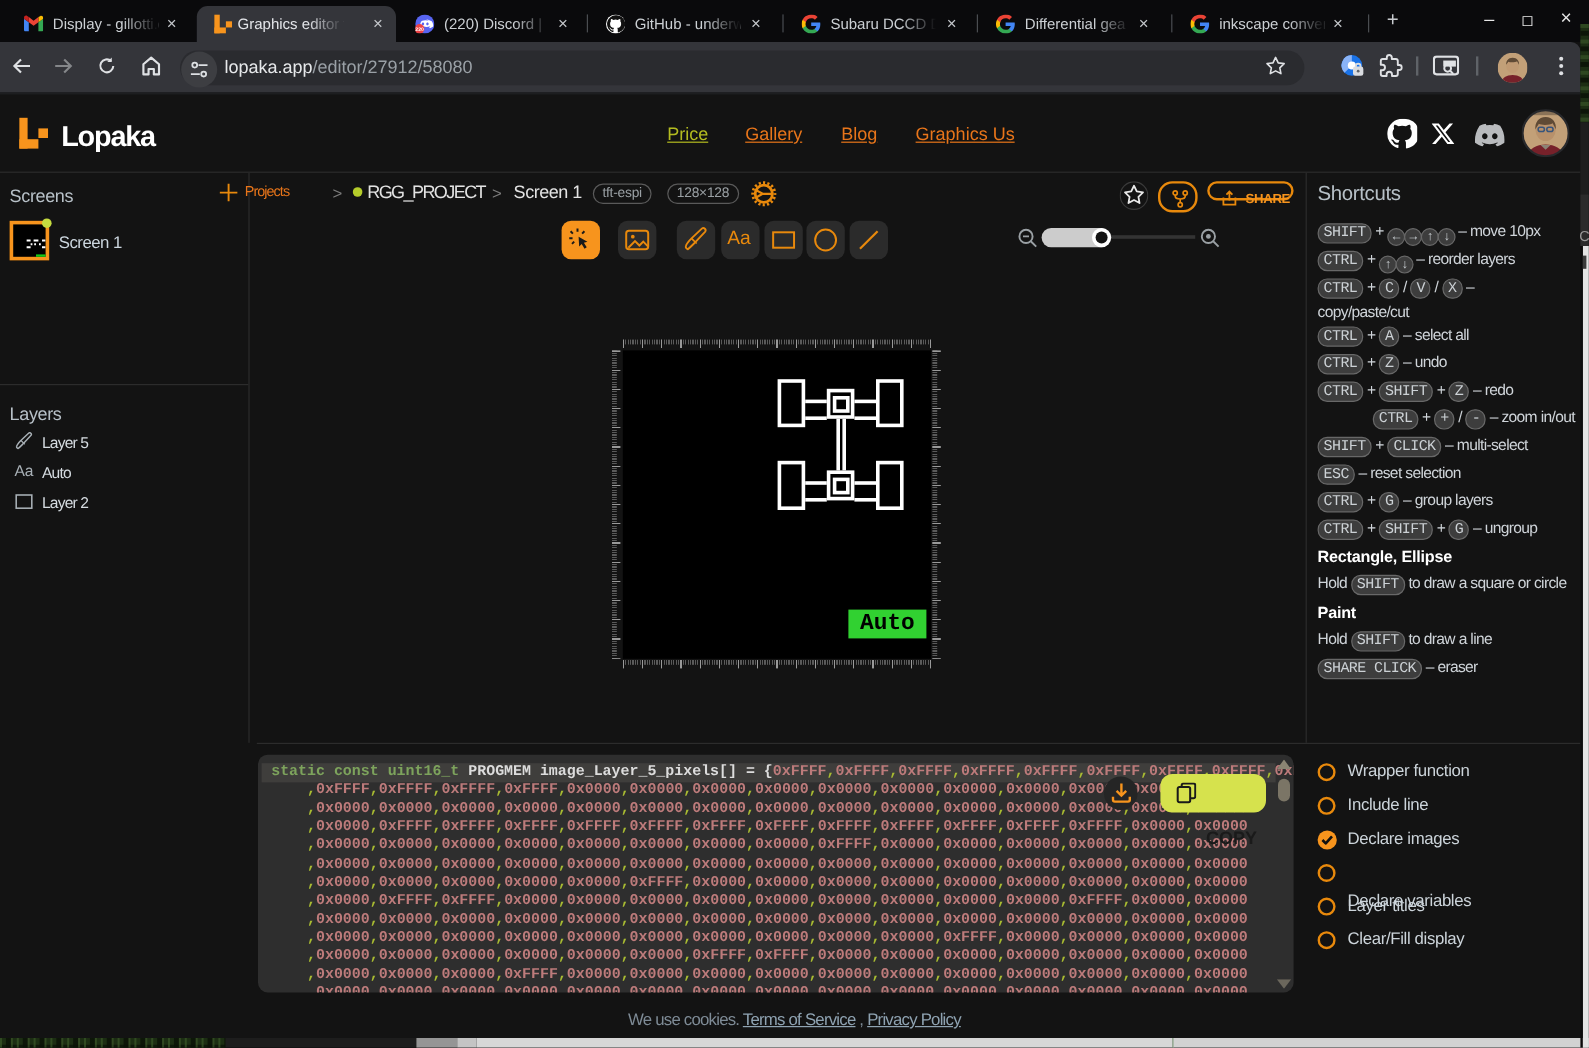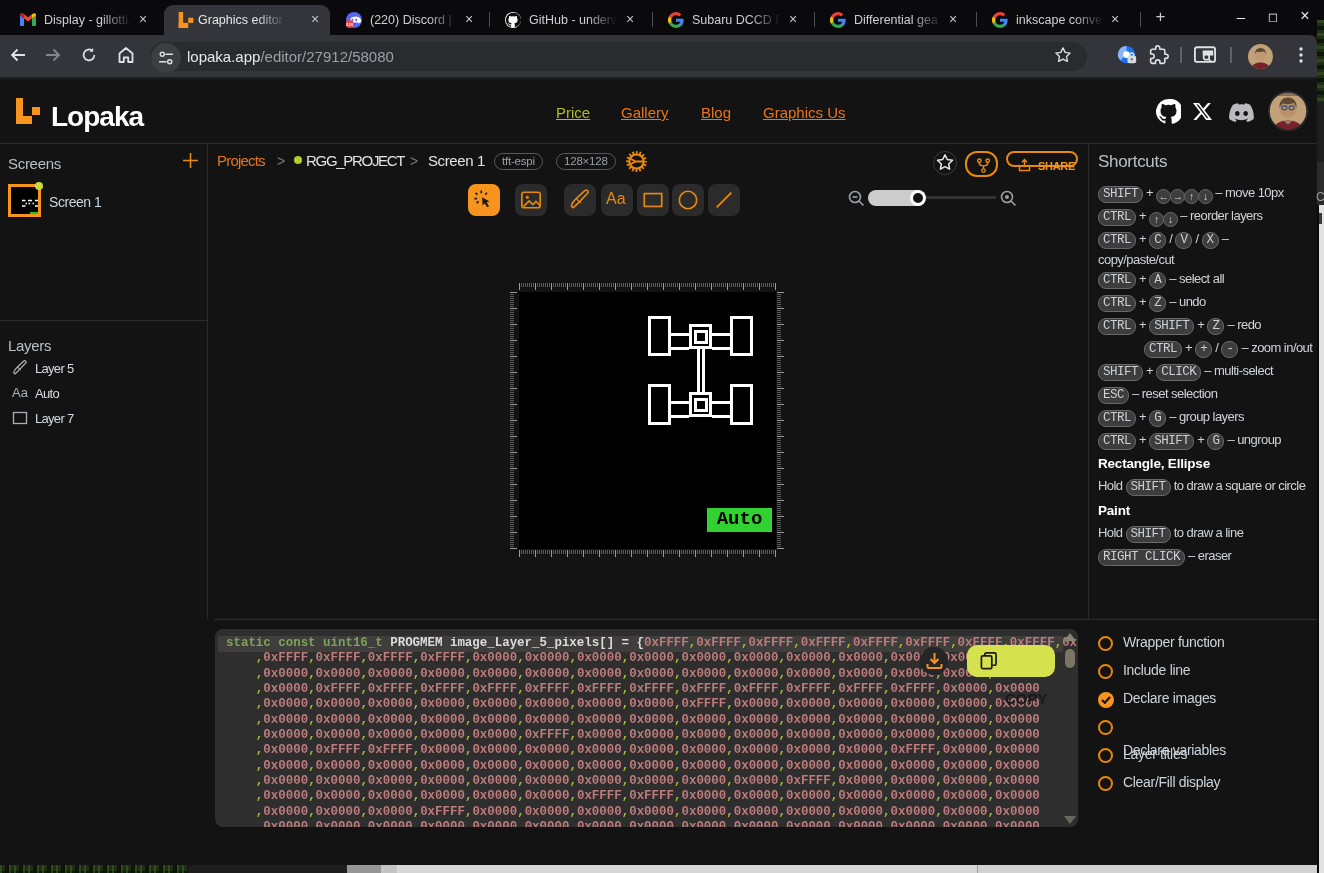--- a/index.html
+++ b/index.html
@@ -24,21 +24,21 @@
 .tbico { position:absolute; top:45px; }
 #urlpill { position:absolute; top:42px; left:150px; width:937px; height:29px; background:#2a2b2f; border-radius:15px; }
 #urltxt { position:absolute; top:48px; left:187px; font-size:15px; color:#e6e8ea; }
 #urltxt span { color:#9aa0a6; }
 #tunecirc { position:absolute; top:43px; left:151px; width:30px; height:30px; border-radius:50%; background:#3d3e42; }
 
 
 #page { position:absolute; top:79px; left:0; width:1324px; height:786px; background:#131313; }
 #hdrline { position:absolute; top:143px; left:0; width:1317px; height:1px; background:#2c2c2c; }
 .vline { position:absolute; width:1px; background:#2c2c2c; }
-#logo-lopaka { position:absolute; left:51px; top:101px; color:#fff; font-size:28px; font-weight:bold; letter-spacing:-1px; }
+#logo-lopaka { position:absolute; left:51px; top:101px; color:#fff; font-size:24px; font-weight:bold; letter-spacing:-1px; }
 .navlink { position:absolute; top:104px; font-size:15px; text-decoration:underline; }
 
 
 .panel-h { position:absolute; font-size:15px; letter-spacing:-0.3px; color:#b7c0c7; }
 #thumb { position:absolute; left:8px; top:184px; width:33px; height:33px; border:3px solid #f7941d; background:#000; }
 #thumb .dot { position:absolute; right:-5px; top:-5px; width:8px; height:8px; border-radius:50%; background:#c6dc40; }
 #thumb .gl { position:absolute; left:11px; top:12px; width:16px; height:9px; }
 #thumb .greenline { position:absolute; right:0px; bottom:0px; width:8px; height:2px; background:#17c917; }
 .lrow { position:absolute; left:12px; font-size:13px; letter-spacing:-0.7px; color:#d5dbe0; }
 .lrow .ic { position:absolute; left:0; top:0; width:16px; height:16px; }
@@ -315,24 +315,24 @@
   <span class="tx">Layer 5</span>
 </div>
 <div class="lrow" style="top:385px;">
   <span class="ic" style="color:#a8b0b6;font-size:13px;letter-spacing:0;">Aa</span>
   <span class="tx">Auto</span>
 </div>
 <div class="lrow" style="top:410px;">
   <svg class="ic" viewBox="0 0 16 16">
         <rect x="1.5" y="2.5" width="13" height="11" fill="none" stroke="#a8b0b6" stroke-width="1.3"></rect>
       </svg>
-  <span class="tx">Layer 7</span>
-</div>
-
-<div class="abs" style="left:217px;top:152px;font-size:15px;letter-spacing:-0.8px;color:#e8751a;">Projects</div>
+  <span class="tx">Layer 2</span>
+</div>
+
+<div class="abs" style="left:204px;top:152px;font-size:12px;letter-spacing:-0.8px;color:#e8751a;">Projects</div>
 <div class="abs" style="left:277px;top:153px;font-size:14px;color:#7c7c7c;">&gt;</div>
 <div class="abs" style="left:294px;top:156px;width:8px;height:8px;border-radius:50%;background:#b5cc2a;"></div>
 <div class="abs" style="left:306px;top:152px;font-size:15px;letter-spacing:-1.3px;color:#e3e3e3;">RGG_PROJECT</div>
 <div class="abs" style="left:410px;top:153px;font-size:14px;color:#7c7c7c;">&gt;</div>
 <div class="abs" style="left:428px;top:152px;font-size:15px;letter-spacing:-0.4px;color:#e3e3e3;">Screen 1</div>
 <div class="abs" style="left:494px;top:153px;height:17px;border:1px solid #5a5a5a;color:#9aa0a4;border-radius:9px;font-size:11.5px;letter-spacing:-0.2px;padding:0px 7px;line-height:15px;">tft-espi</div>
 <div class="abs" style="left:556px;top:153px;height:17px;border:1px solid #5a5a5a;color:#9aa0a4;border-radius:9px;font-size:11.5px;letter-spacing:-0.2px;padding:0px 7px;line-height:15px;">128×128</div>
 <svg class="abs" style="left:625px;top:150px;" width="23" height="23" viewBox="0 0 24 24">
       <circle cx="12" cy="12" r="9.7" stroke="#e8890c" stroke-width="2.4" fill="none" stroke-dasharray="1.9 1.91" stroke-dashoffset="1"></circle>
       <circle cx="12" cy="12" r="7.5" stroke="#e8890c" stroke-width="2.4" fill="none"></circle>
@@ -443,21 +443,21 @@
   <div class="scrow" style="top:170px;"><span class="kbd">CTRL</span> + <span class="kbd">SHIFT</span> + <span class="kbd">Z</span> – redo</div>
   <div class="scrow" style="top:193px;margin-left:46px;"><span class="kbd">CTRL</span> + <span class="kbd">+</span> / <span class="kbd">-</span> – zoom in/out</div>
   <div class="scrow" style="top:216px;"><span class="kbd">SHIFT</span> + <span class="kbd">CLICK</span> – multi-select</div>
   <div class="scrow" style="top:239px;"><span class="kbd">ESC</span> – reset selection</div>
   <div class="scrow" style="top:262px;"><span class="kbd">CTRL</span> + <span class="kbd">G</span> – group layers</div>
   <div class="scrow" style="top:285px;"><span class="kbd">CTRL</span> + <span class="kbd">SHIFT</span> + <span class="kbd">G</span> – ungroup</div>
   <div class="schead" style="top:309px;">Rectangle, Ellipse</div>
   <div class="scrow" style="top:331px;">Hold <span class="kbd">SHIFT</span> to draw a square or circle</div>
   <div class="schead" style="top:356px;">Paint</div>
   <div class="scrow" style="top:378px;">Hold <span class="kbd">SHIFT</span> to draw a line</div>
-  <div class="scrow" style="top:401px;"><span class="kbd">RIGHT CLICK</span> – eraser</div>
+  <div class="scrow" style="top:401px;"><span class="kbd">SHARE CLICK</span> – eraser</div>
 </div>
 
 <div id="botline"></div>
 <div id="code"><div class="hl"></div><div id="codetxt"><span class="kw">static const uint16_t</span> <span class="pl">PROGMEM image_Layer_5_pixels[] = {</span>0xFFFF<span class="cm">,</span>0xFFFF<span class="cm">,</span>0xFFFF<span class="cm">,</span>0xFFFF<span class="cm">,</span>0xFFFF<span class="cm">,</span>0xFFFF<span class="cm">,</span>0xFFFF<span class="cm">,</span>0xFFFF<span class="cm">,</span>0xFFFF0xFFFF0xFFFF0xFFFF
     <span class="cm">,</span>0xFFFF<span class="cm">,</span>0xFFFF<span class="cm">,</span>0xFFFF<span class="cm">,</span>0xFFFF<span class="cm">,</span>0x0000<span class="cm">,</span>0x0000<span class="cm">,</span>0x0000<span class="cm">,</span>0x0000<span class="cm">,</span>0x0000<span class="cm">,</span>0x0000<span class="cm">,</span>0x0000<span class="cm">,</span>0x0000<span class="cm">,</span>0x0000<span class="cm">,</span>0x0000<span class="cm">,</span>0x0000
     <span class="cm">,</span>0x0000<span class="cm">,</span>0x0000<span class="cm">,</span>0x0000<span class="cm">,</span>0x0000<span class="cm">,</span>0x0000<span class="cm">,</span>0x0000<span class="cm">,</span>0x0000<span class="cm">,</span>0x0000<span class="cm">,</span>0x0000<span class="cm">,</span>0x0000<span class="cm">,</span>0x0000<span class="cm">,</span>0x0000<span class="cm">,</span>0x0000<span class="cm">,</span>0x0000<span class="cm">,</span>0x0000
     <span class="cm">,</span>0x0000<span class="cm">,</span>0xFFFF<span class="cm">,</span>0xFFFF<span class="cm">,</span>0xFFFF<span class="cm">,</span>0xFFFF<span class="cm">,</span>0xFFFF<span class="cm">,</span>0xFFFF<span class="cm">,</span>0xFFFF<span class="cm">,</span>0xFFFF<span class="cm">,</span>0xFFFF<span class="cm">,</span>0xFFFF<span class="cm">,</span>0xFFFF<span class="cm">,</span>0xFFFF<span class="cm">,</span>0x0000<span class="cm">,</span>0x0000
     <span class="cm">,</span>0x0000<span class="cm">,</span>0x0000<span class="cm">,</span>0x0000<span class="cm">,</span>0x0000<span class="cm">,</span>0x0000<span class="cm">,</span>0x0000<span class="cm">,</span>0x0000<span class="cm">,</span>0x0000<span class="cm">,</span>0xFFFF<span class="cm">,</span>0x0000<span class="cm">,</span>0x0000<span class="cm">,</span>0x0000<span class="cm">,</span>0x0000<span class="cm">,</span>0x0000<span class="cm">,</span>0x0000
     <span class="cm">,</span>0x0000<span class="cm">,</span>0x0000<span class="cm">,</span>0x0000<span class="cm">,</span>0x0000<span class="cm">,</span>0x0000<span class="cm">,</span>0x0000<span class="cm">,</span>0x0000<span class="cm">,</span>0x0000<span class="cm">,</span>0x0000<span class="cm">,</span>0x0000<span class="cm">,</span>0x0000<span class="cm">,</span>0x0000<span class="cm">,</span>0x0000<span class="cm">,</span>0x0000<span class="cm">,</span>0x0000
     <span class="cm">,</span>0x0000<span class="cm">,</span>0x0000<span class="cm">,</span>0x0000<span class="cm">,</span>0x0000<span class="cm">,</span>0x0000<span class="cm">,</span>0xFFFF<span class="cm">,</span>0x0000<span class="cm">,</span>0x0000<span class="cm">,</span>0x0000<span class="cm">,</span>0x0000<span class="cm">,</span>0x0000<span class="cm">,</span>0x0000<span class="cm">,</span>0x0000<span class="cm">,</span>0x0000<span class="cm">,</span>0x0000
@@ -495,20 +495,21 @@
 <svg class="abs" style="left:1101px;top:696px;" width="10" height="8" viewBox="0 0 10 8">
       <path d="M1 4l2.8 2.8L9 1" stroke="#111" stroke-width="2.2" fill="none"></path>
     </svg>
 <div class="radio" style="top:720px;"></div>
     <div class="radlbl" style="top:742px;">Declare variables</div>
 <div class="radio" style="top:748px;"></div>
     <div class="radlbl" style="top:746px;">Layer titles</div>
 <div class="radio" style="top:776px;"></div>
     <div class="radlbl" style="top:774px;">Clear/Fill display</div>
 
+<div id="cookie">We use cookies. <a>Terms of Service</a> , <a>Privacy Policy</a></div>
 
 <div id="desk-b">
   <div class="abs" style="left:0;top:0;width:188px;height:8px;background-color:#1c2e13;background-image:linear-gradient(90deg,rgba(58,88,40,.7) 0 2px,transparent 2px 5px,rgba(10,18,6,.85) 5px 9px,rgba(70,100,48,.5) 9px 11px,transparent 11px 14px),linear-gradient(0deg,rgba(10,16,6,.7) 0 2px,transparent 2px);background-size:14px 8px,14px 8px;"></div>
   <div class="abs" style="left:188px;top:0;width:159px;height:8px;background:#1d1d1d;"></div>
   <div class="abs" style="left:347px;top:0;width:34px;height:8px;background:#959595;"></div>
   <div class="abs" style="left:381px;top:0;width:16px;height:8px;background:#c4c4c4;"></div>
   <div class="abs" style="left:397px;top:0;width:580px;height:8px;background:#d7d7d7;"></div>
   <div class="abs" style="left:977px;top:0;width:347px;height:8px;background:#d2d2d2;border-left:1px solid #90ab8d;"></div>
 </div>
 

